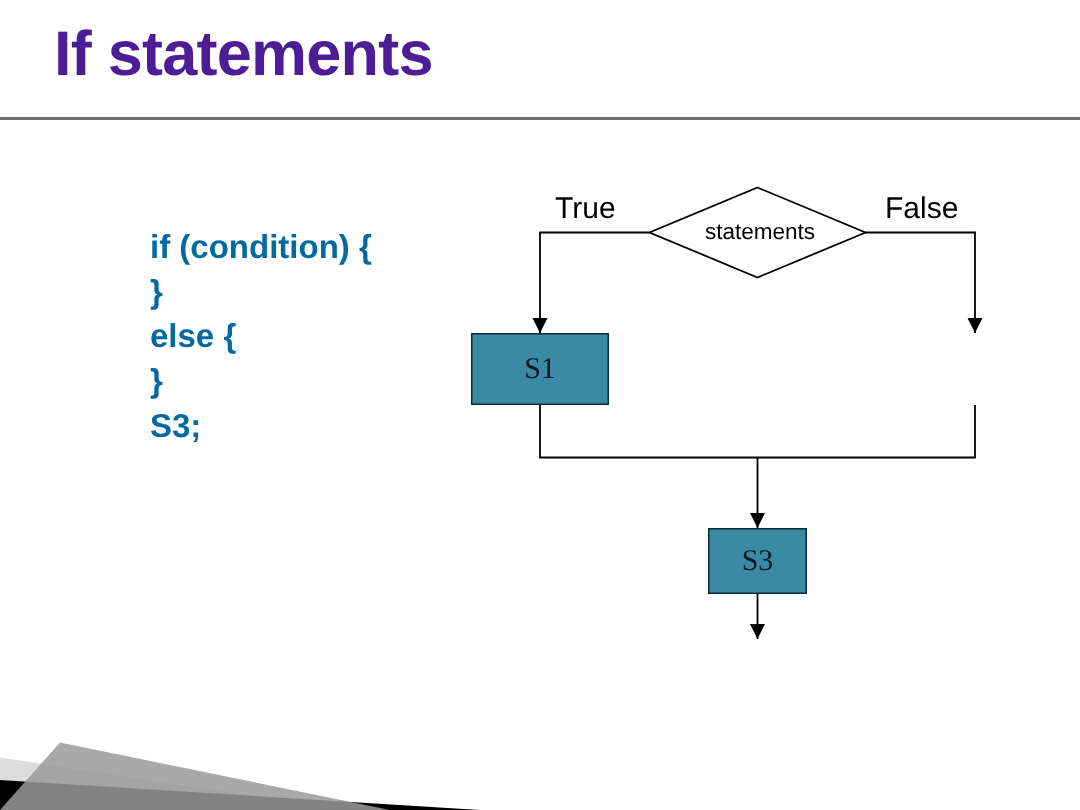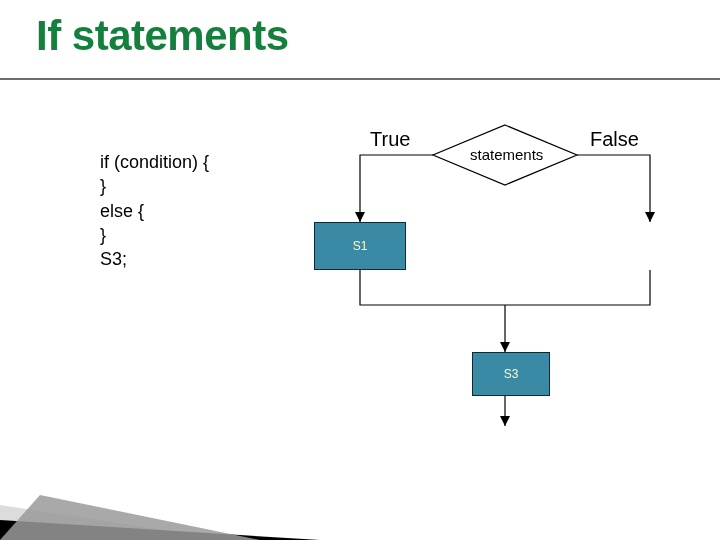--- a/index.html
+++ b/index.html
@@ -1,24 +1,24 @@
 <!DOCTYPE html>
 <html><head>
 <meta charset="utf-8">
 <style>
   * { box-sizing: border-box; margin: 0; padding: 0; }
   html, body { width: 720px; height: 540px; font-family: "Segoe UI", Arial, sans-serif; background: #fff; overflow: hidden; }
   .slide { position: relative; width: 720px; height: 540px; }
-  .title { position: absolute; left: 36px; top: 12px; font-size: 42px; font-weight: 700; color: #15803d; letter-spacing: -0.5px; }
+  .title { position: absolute; left: 36px; top: 12px; font-size: 42px; font-weight: 700; color: #4c1d95; letter-spacing: -0.5px; }
   .title-underline { position: absolute; left: 0; top: 78px; width: 720px; height: 2px; background: #6d6d6d; }
-  .code { position: absolute; left: 100px; top: 150px; font-size: 18px; color: #000000; line-height: 1.35; font-family: "Segoe UI", Arial, sans-serif; }
+  .code { position: absolute; left: 100px; top: 150px; font-size: 22px; color: #0369a1; line-height: 1.35; font-family: "Segoe UI", Arial, sans-serif; font-weight: bold; }
   .code div { white-space: pre; }
   .diagram { position: absolute; left: 320px; top: 130px; width: 380px; height: 320px; }
   .abs { position: absolute; }
-  .box { background: #3a8aa5; border: 1px solid #0a2a38; display: flex; align-items: center; justify-content: center; font-size: 12px; color: #fef9c3; }
+  .box { background: #3a8aa5; border: 1px solid #0a2a38; display: flex; align-items: center; justify-content: center; font-size: 20px; color: #0f172a; font-family: Liberation Serif, serif; }
   .decoration { position: absolute; left: 0; bottom: 0; width: 720px; height: 90px; overflow: hidden; pointer-events: none; }
 </style>
 </head>
 <body>
 
 <div class="slide">
 
   <div class="title">If statements</div>
   <div class="title-underline"></div>
 
@@ -57,21 +57,21 @@
 
       <path d="M185,266 L185,296" fill="none" stroke="#000" stroke-width="1.2"></path>
       <polygon points="185,296 180,286 190,286" fill="#000"></polygon>
     </svg>
 
     <div class="box abs" style="left:-6px; top:92px; width:92px; height:48px;">
       <span>S1</span>
     </div>
 
 
-    <div class="box abs" style="left:152px; top:222px; width:78px; height:44px;">
+    <div class="box abs" style="left:152px; top:222px; width:66px; height:44px;">
       <span>S3</span>
     </div>
 
   </div>
 
   <div class="decoration">
     <svg width="720" height="90">
       <polygon points="0,90 0,55 230,90" fill="#dcdcdc"></polygon>
       <polygon points="0,90 0,70 320,90" fill="#000000"></polygon>
       <polygon points="0,90 40,45 260,90" fill="#9a9a9a" opacity="0.85"></polygon>

